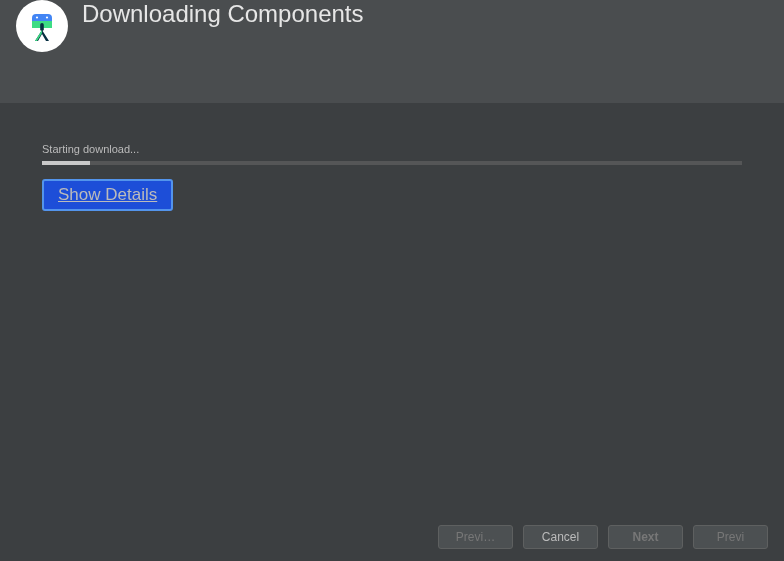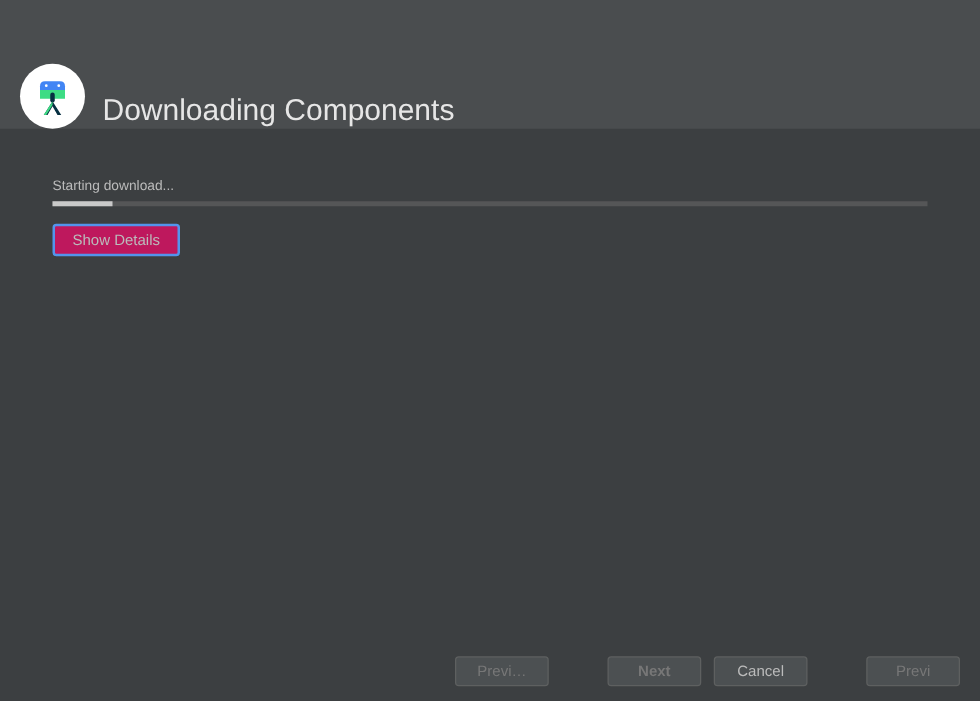--- a/index.html
+++ b/index.html
@@ -9,21 +9,21 @@
       background: #3c3f41;
       font-family: "Segoe UI", Arial, sans-serif;
       color: #bbbbbb;
       overflow: hidden;
       position: relative;
     }
     .header {
       background: #4a4d4f;
       height: 103px;
       display: flex;
-      align-items: flex-end;
+      align-items: flex-start;
       padding-left: 16px;
       gap: 14px;
     }
     .logo-circle {
       width: 52px;
       height: 52px;
       background: #ffffff;
       border-radius: 50%;
       display: flex;
       align-items: center;
@@ -58,27 +58,28 @@
     }
     .progress-fill {
       position: absolute;
       left: 0;
       top: 0;
       height: 100%;
       width: 48px;
       background: #c9c9c9;
     }
     .details-btn {
-      background: #be185d;
+      background: #1d4ed8;
       border: 2px solid #5394ec;
       color: #bbbbbb;
-      font-size: 12px;
+      font-size: 17px;
       padding: 4px 14px;
       border-radius: 3px;
       cursor: pointer;
+      text-decoration: underline;
     }
     .footer {
       position: absolute;
       bottom: 0;
       left: 0;
       right: 0;
       height: 48px;
       display: flex;
       align-items: center;
       justify-content: flex-end;
@@ -96,21 +97,20 @@
       cursor: pointer;
       display: flex;
       align-items: center;
       justify-content: center;
       overflow: hidden;
       white-space: nowrap;
     }
     .footer-btn.disabled {
       color: #777777;
       cursor: default;
-      margin-left: 37px;
     }
     .footer-btn.bold {
       font-weight: 600;
     }
   </style>
 </head>
 <body>
 
 <div class="header">
   <div class="logo-circle">
@@ -130,16 +130,16 @@
 <div class="content">
   <div class="status-line">Starting download...</div>
   <div class="progress-track">
     <div class="progress-fill"></div>
   </div>
   <button class="details-btn">Show Details</button>
 </div>
 
 <div class="footer">
   <button class="footer-btn disabled">Previ…</button>
+  <button class="footer-btn">Cancel</button>
   <button class="footer-btn disabled bold">Next</button>
-  <button class="footer-btn">Cancel</button>
   <button class="footer-btn disabled">Previ</button>
 </div>
 
 </body></html>

